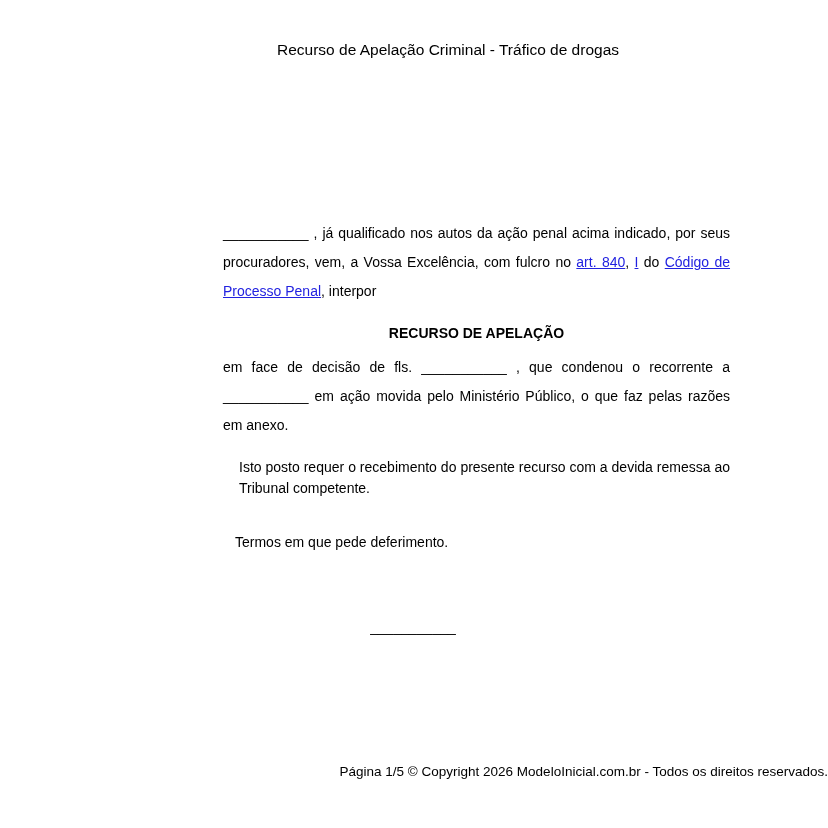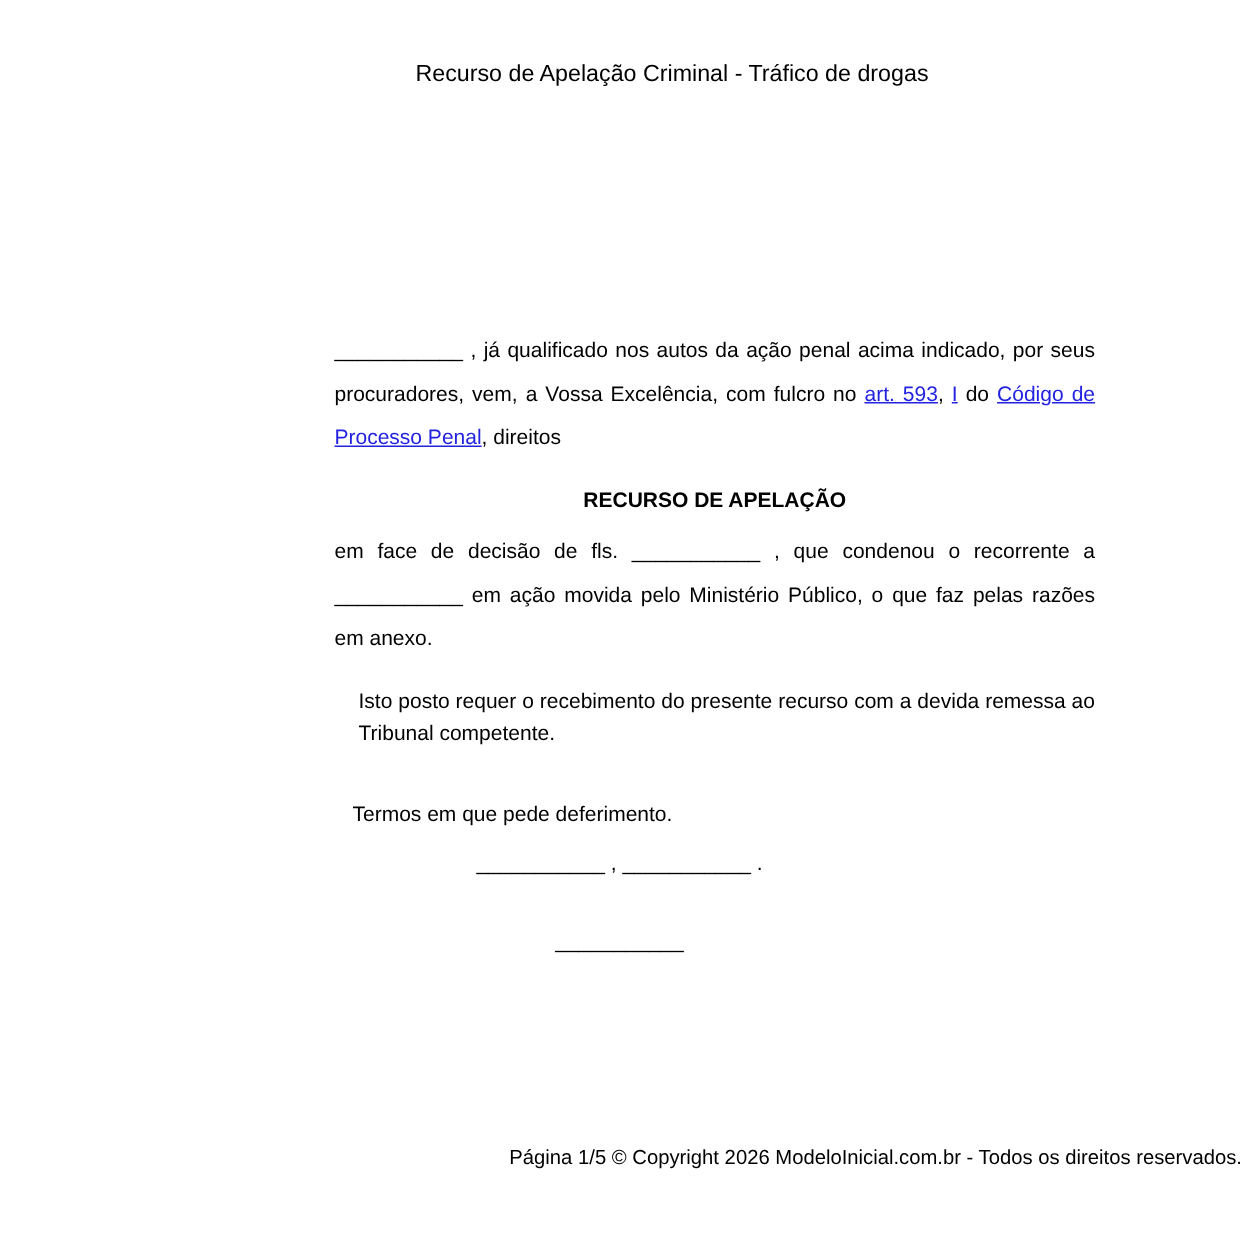--- a/index.html
+++ b/index.html
@@ -60,31 +60,30 @@
 <body>
 
 <div class="page">
 
   <div class="doc-title">Recurso de Apelação Criminal - Tráfico de drogas</div>
 
 
 
   <div class="col">
 
-    <p class="p1"><span class="blank">___________</span><span> , já qualificado nos autos da ação penal acima indicado, por seus procuradores, vem, a Vossa Excelência, com fulcro no </span><a class="doc-link">art. 593</a><span>, </span><a class="doc-link">I</a><span> do </span><a class="doc-link">Código de Processo Penal</a><span>, direitos</span></p>
+    <p class="p1"><span class="blank">___________</span><span> , já qualificado nos autos da ação penal acima indicado, por seus procuradores, vem, a Vossa Excelência, com fulcro no </span><a class="doc-link">art. 840</a><span>, </span><a class="doc-link">I</a><span> do </span><a class="doc-link">Código de Processo Penal</a><span>, interpor</span></p>
 
     <div class="doc-heading">RECURSO DE APELAÇÃO</div>
 
     <p class="p2"><span>em face de decisão de fls. </span><span class="blank">___________</span><span> , que condenou o recorrente a </span><span class="blank">___________</span><span> em ação movida pelo Ministério Público, o que faz pelas razões em anexo.</span></p>
 
     <p class="p3">Isto posto requer o recebimento do presente recurso com a devida remessa ao Tribunal competente.</p>
 
     <p class="p4">Termos em que pede deferimento.</p>
 
   </div>
 
-  <div class="date-line"><span class="blank">___________</span><span> , </span><span class="blank">___________</span><span> .</span></div>
 
   <div class="signature-line"><span class="blank">___________</span></div>
 
   <div class="doc-footer">Página 1/5 © Copyright 2026 ModeloInicial.com.br - Todos os direitos reservados.</div>
 
 </div>
 
 </body></html>

